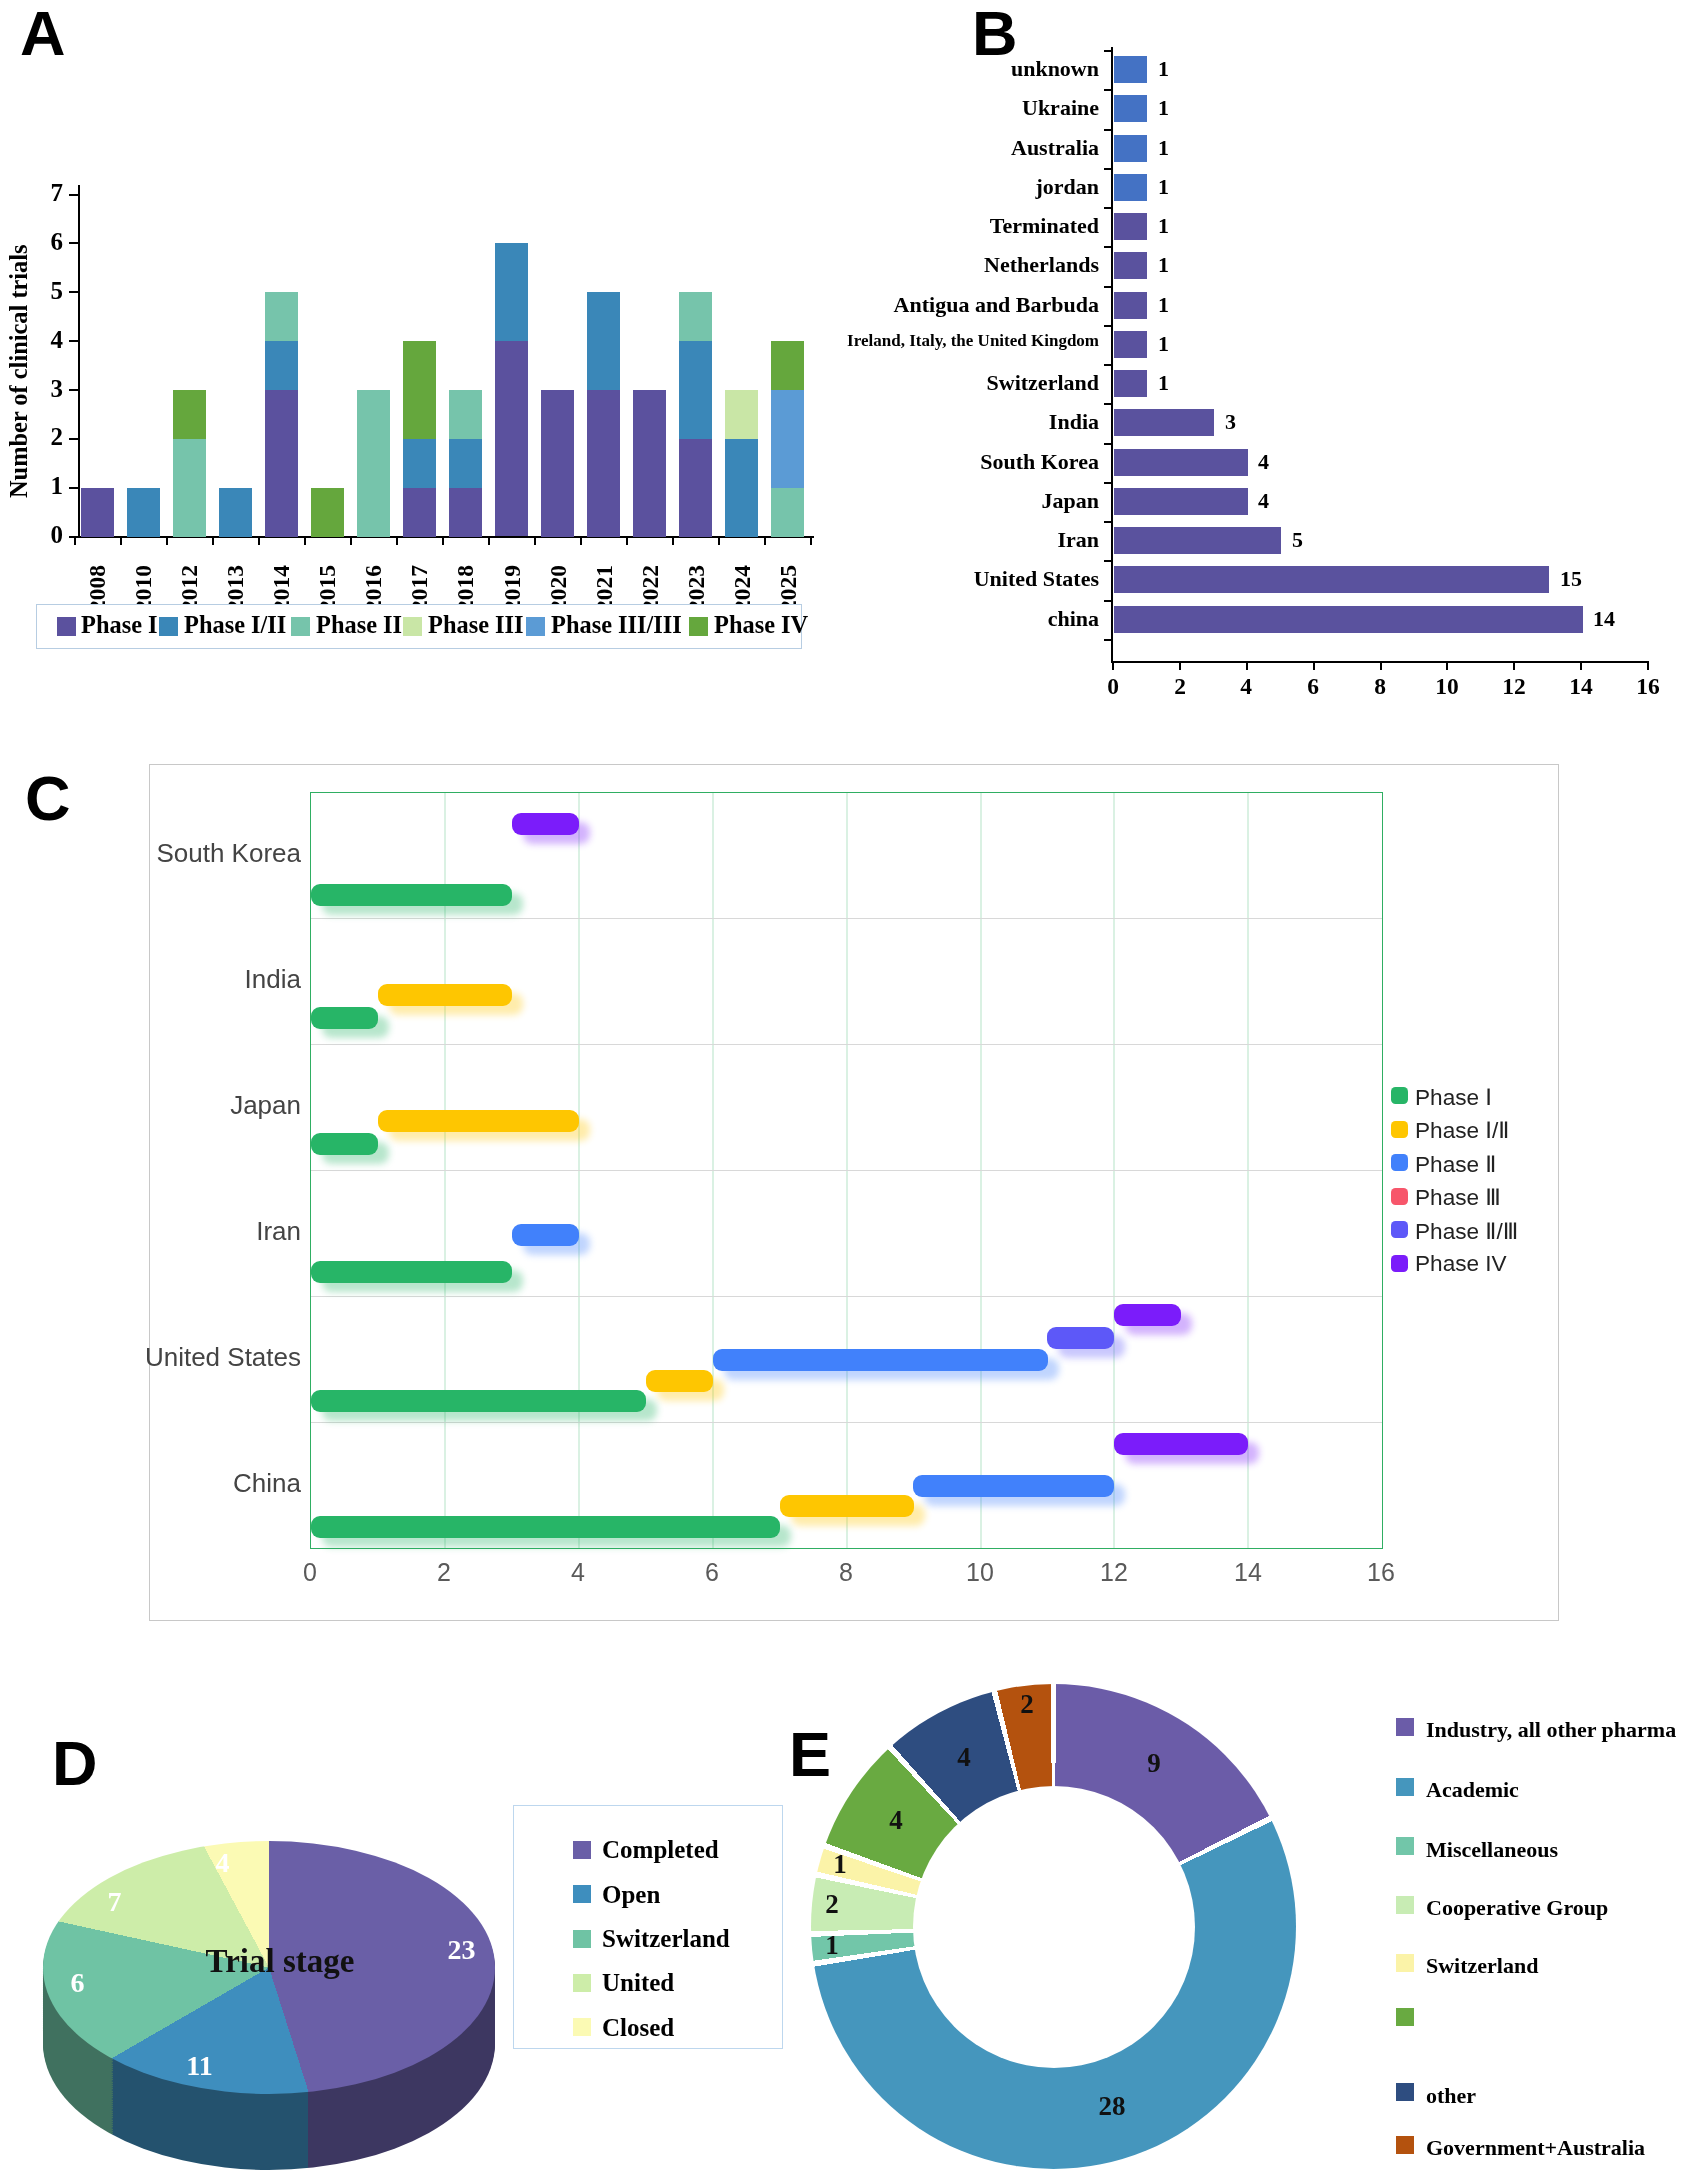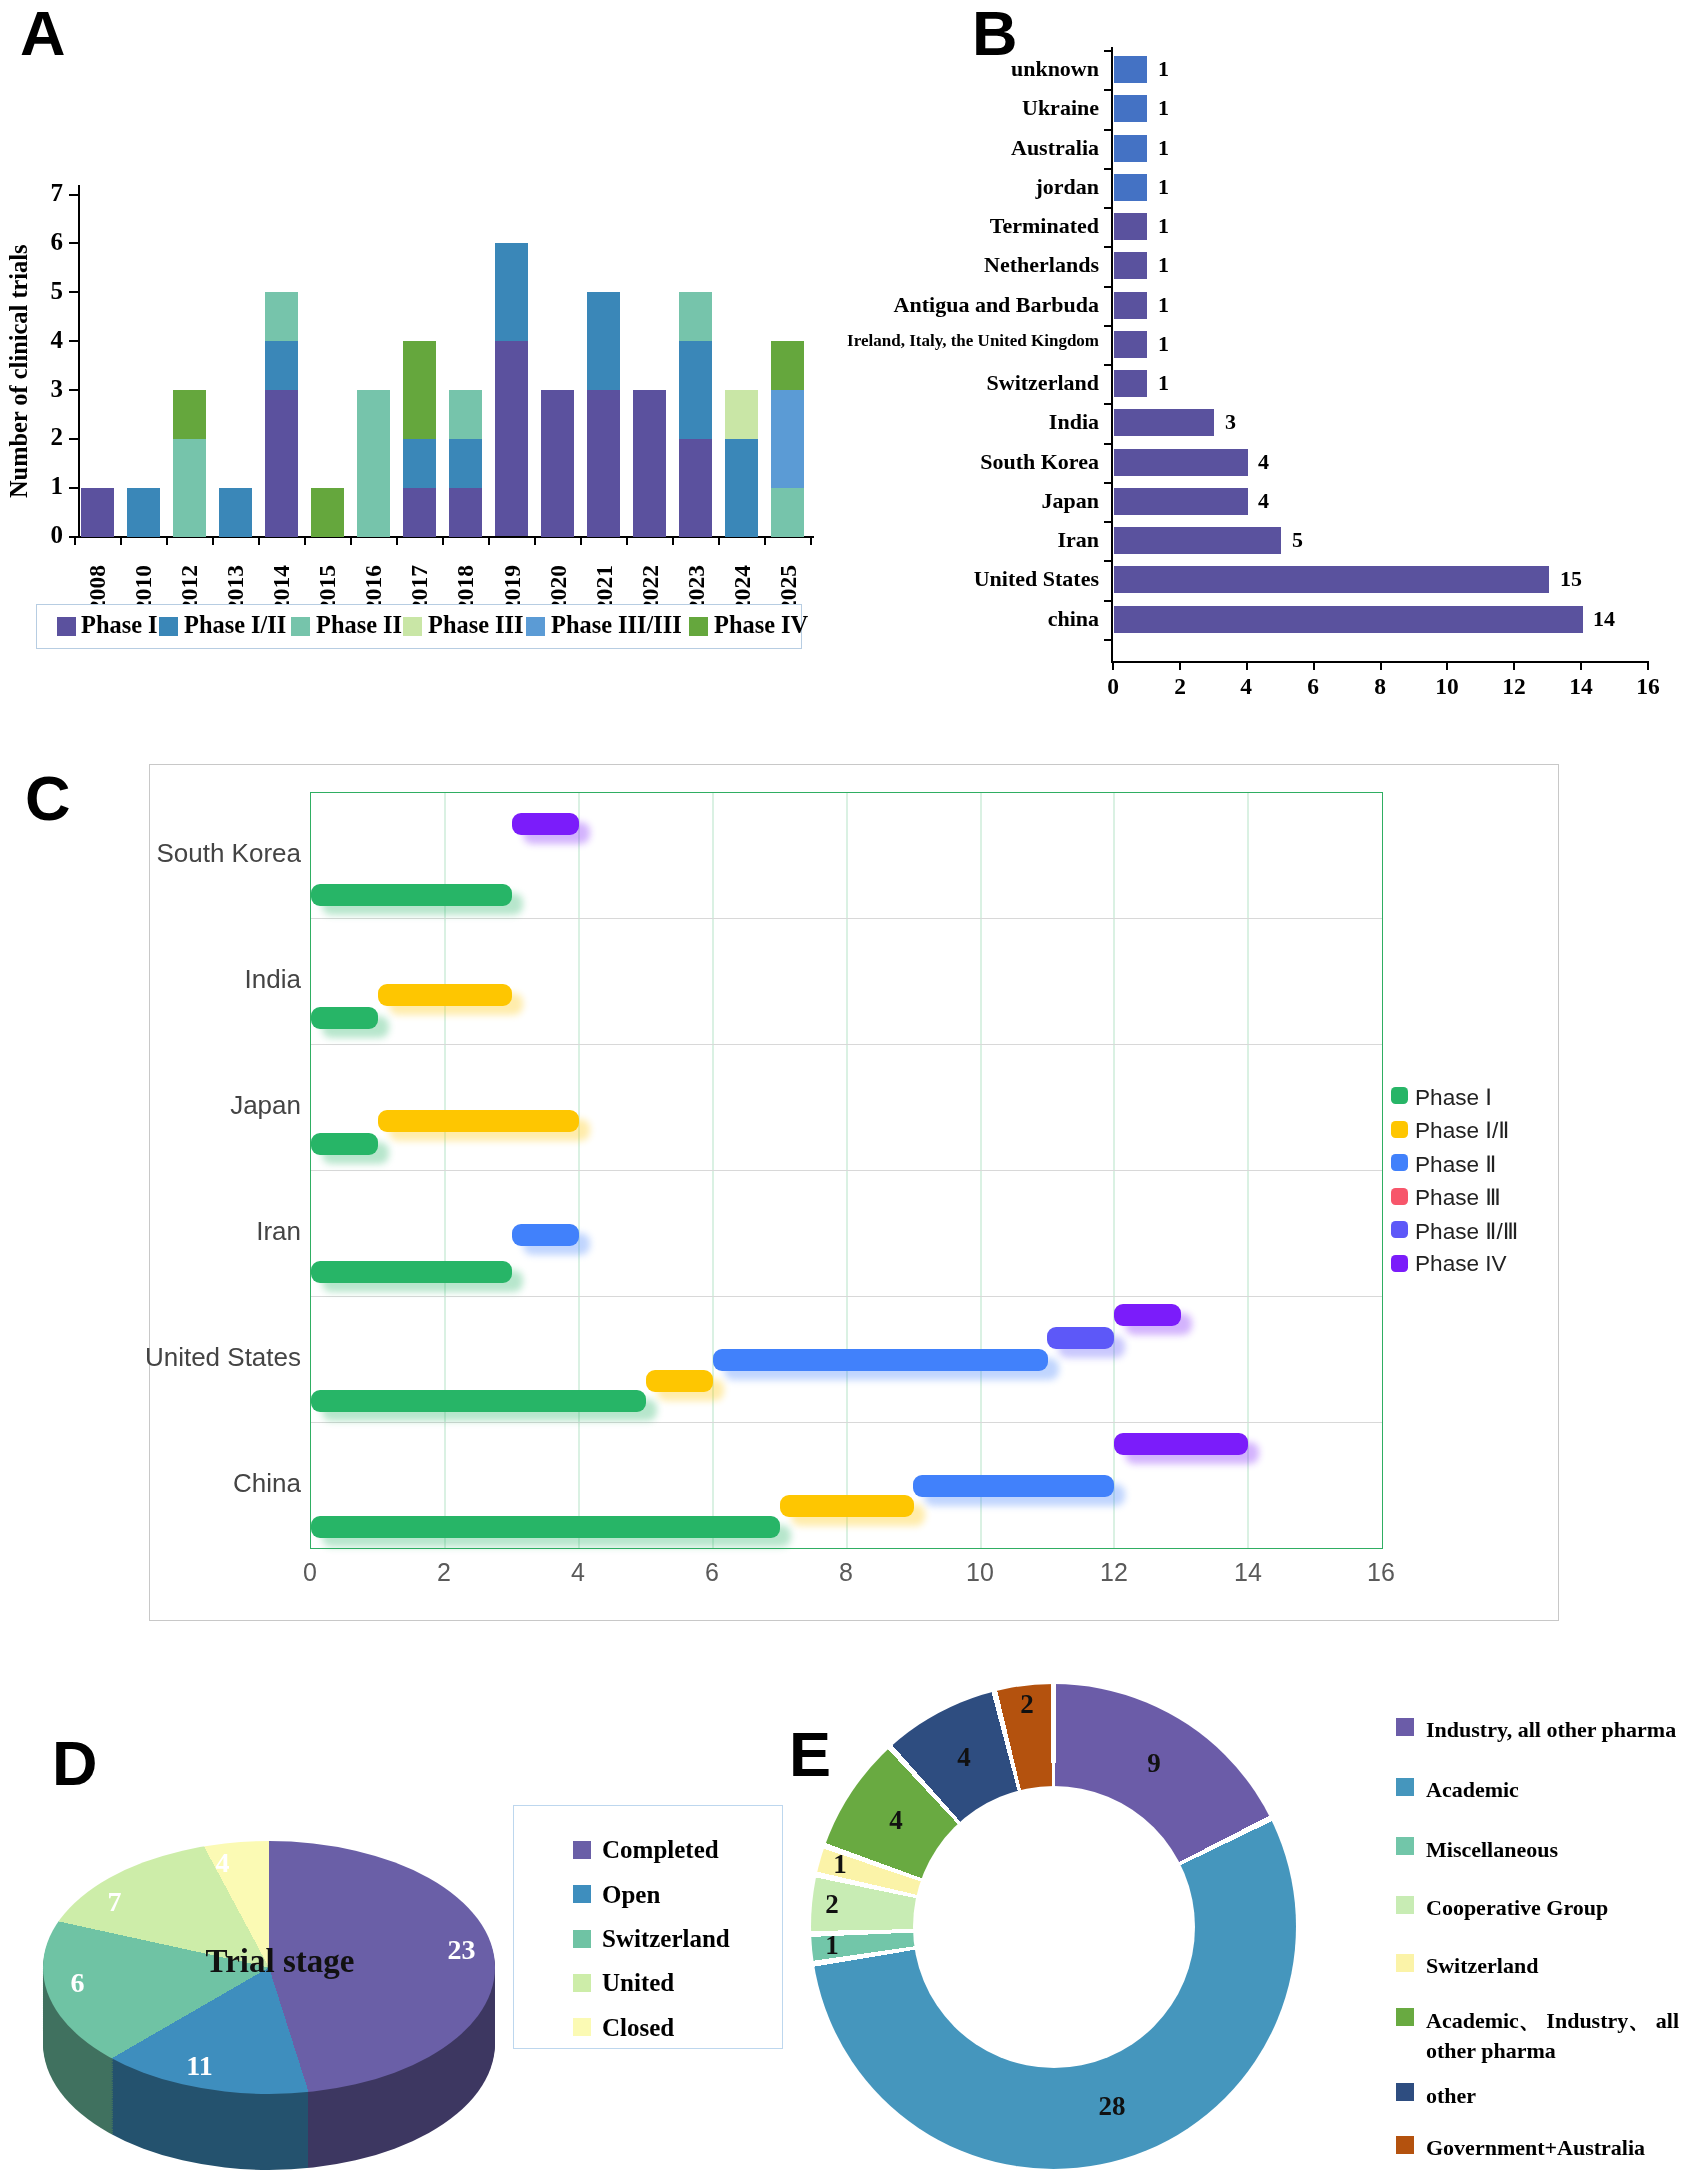--- a/index.html
+++ b/index.html
@@ -339,20 +339,19 @@
       <div style="position: absolute; left: 1426px; top: 1715px; width: 260px; font-family: &quot;Liberation Serif&quot;, serif; font-weight: bold; font-size: 22px; line-height: 1.35; color: rgb(0, 0, 0);">Industry, all other pharma</div>
       <div style="position: absolute; left: 1396px; top: 1778px; width: 18px; height: 18px; background: rgb(69, 150, 189);"></div>
       <div style="position: absolute; left: 1426px; top: 1775px; width: 260px; font-family: &quot;Liberation Serif&quot;, serif; font-weight: bold; font-size: 22px; line-height: 1.35; color: rgb(0, 0, 0);">Academic</div>
       <div style="position: absolute; left: 1396px; top: 1837px; width: 18px; height: 18px; background: rgb(114, 198, 169);"></div>
       <div style="position: absolute; left: 1426px; top: 1835px; width: 260px; font-family: &quot;Liberation Serif&quot;, serif; font-weight: bold; font-size: 22px; line-height: 1.35; color: rgb(0, 0, 0);">Miscellaneous</div>
       <div style="position: absolute; left: 1396px; top: 1896px; width: 18px; height: 18px; background: rgb(200, 236, 180);"></div>
       <div style="position: absolute; left: 1426px; top: 1893px; width: 260px; font-family: &quot;Liberation Serif&quot;, serif; font-weight: bold; font-size: 22px; line-height: 1.35; color: rgb(0, 0, 0);">Cooperative Group</div>
       <div style="position: absolute; left: 1396px; top: 1954px; width: 18px; height: 18px; background: rgb(251, 243, 168);"></div>
       <div style="position: absolute; left: 1426px; top: 1951px; width: 260px; font-family: &quot;Liberation Serif&quot;, serif; font-weight: bold; font-size: 22px; line-height: 1.35; color: rgb(0, 0, 0);">Switzerland</div>
       <div style="position: absolute; left: 1396px; top: 2008px; width: 18px; height: 18px; background: rgb(105, 170, 65);"></div>
-      <div style="position: absolute; left: 1426px; top: 2006px; width: 260px; font-family: &quot;Liberation Serif&quot;, serif; font-weight: bold; font-size: 22px; line-height: 1.35; color: rgb(0, 0, 0);">Academic、 Industry、 all other pharma</div>
       <div style="position: absolute; left: 1396px; top: 2083px; width: 18px; height: 18px; background: rgb(46, 77, 128);"></div>
       <div style="position: absolute; left: 1426px; top: 2081px; width: 260px; font-family: &quot;Liberation Serif&quot;, serif; font-weight: bold; font-size: 22px; line-height: 1.35; color: rgb(0, 0, 0);">other</div>
       <div style="position: absolute; left: 1396px; top: 2136px; width: 18px; height: 18px; background: rgb(180, 82, 14);"></div>
       <div style="position: absolute; left: 1426px; top: 2133px; width: 260px; font-family: &quot;Liberation Serif&quot;, serif; font-weight: bold; font-size: 22px; line-height: 1.35; color: rgb(0, 0, 0);">Government+Australia</div>
     </div>
 </div>
 
 
 </body></html>

